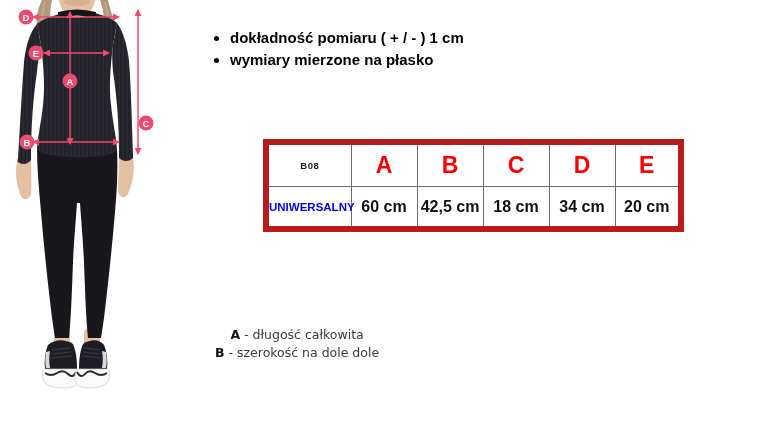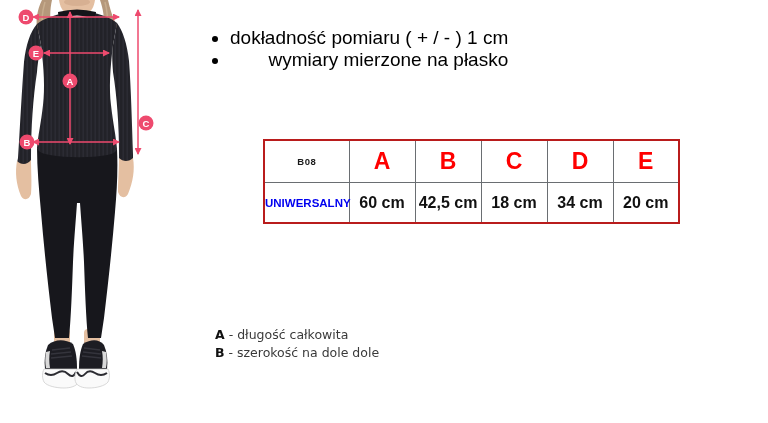--- a/index.html
+++ b/index.html
@@ -5,34 +5,34 @@
   html,body { margin:0; padding:0; background:#ffffff; }
   .stage {
     position:relative; width:768px; height:423px; background:#ffffff;
     font-family:"Liberation Sans", sans-serif; overflow:hidden;
   }
   .figure { position:absolute; left:0; top:0; width:200px; height:423px; }
 
   .title-line { position:absolute; left:207px; top:6px; font-size:13.5px; font-weight:bold; color:#000; white-space:nowrap; }
   .title-line .red { color:#ff0000; text-decoration:underline; }
 
-  .bullets { position:absolute; left:214px; top:27px; margin:0; padding-left:16px; font-size:19px; font-weight:normal; color:#000;text-align:right; }
+  .bullets { position:absolute; left:214px; top:27px; margin:0; padding-left:16px; font-size:15px; font-weight:bold; color:#000; }
   .bullets li { line-height:22px; }
 
-  table.size { position:absolute; left:263px; top:139px; width:415px; border-collapse:collapse; table-layout:fixed; background:#fff; border:2px solid #b91c1c; }
+  table.size { position:absolute; left:263px; top:139px; width:415px; border-collapse:collapse; table-layout:fixed; background:#fff; border:6px solid #b91c1c; }
   table.size td { border:1px solid #6a6e72; text-align:center; vertical-align:middle; padding:0; }
   table.size tr.hdr td { height:41px; }
   table.size tr.data td { height:39px; }
   .code   { font-size:9.5px; font-weight:bold; color:#1a1a1a; letter-spacing:0.5px; }
   .letter { font-size:23px; font-weight:bold; color:#ff0000; }
   .sizecell { font-size:11.5px; font-weight:bold; color:#0000f0; }
   .val    { font-size:16px; font-weight:bold; color:#111; }
 
   .legend { position:absolute; left:215px; top:326px; font-family:"DejaVu Sans", sans-serif; font-size:12.5px; color:#3a3a3a; }
-  .legend .row { height:17.5px; line-height:17.5px; white-space:nowrap; }
+  .legend .row { height:17.5px; line-height:17.5px; white-space:nowrap;text-align:center; }
   .legend b { color:#111; font-family:"DejaVu Sans", sans-serif; }
 
   svg text.badge { font-family:"Liberation Sans", sans-serif; font-size:9.5px; font-weight:bold; fill:#ffffff; text-anchor:middle; }
 </style>
 </head>
 <body>
 
 <div class="stage">
 
   <div class="figure">

